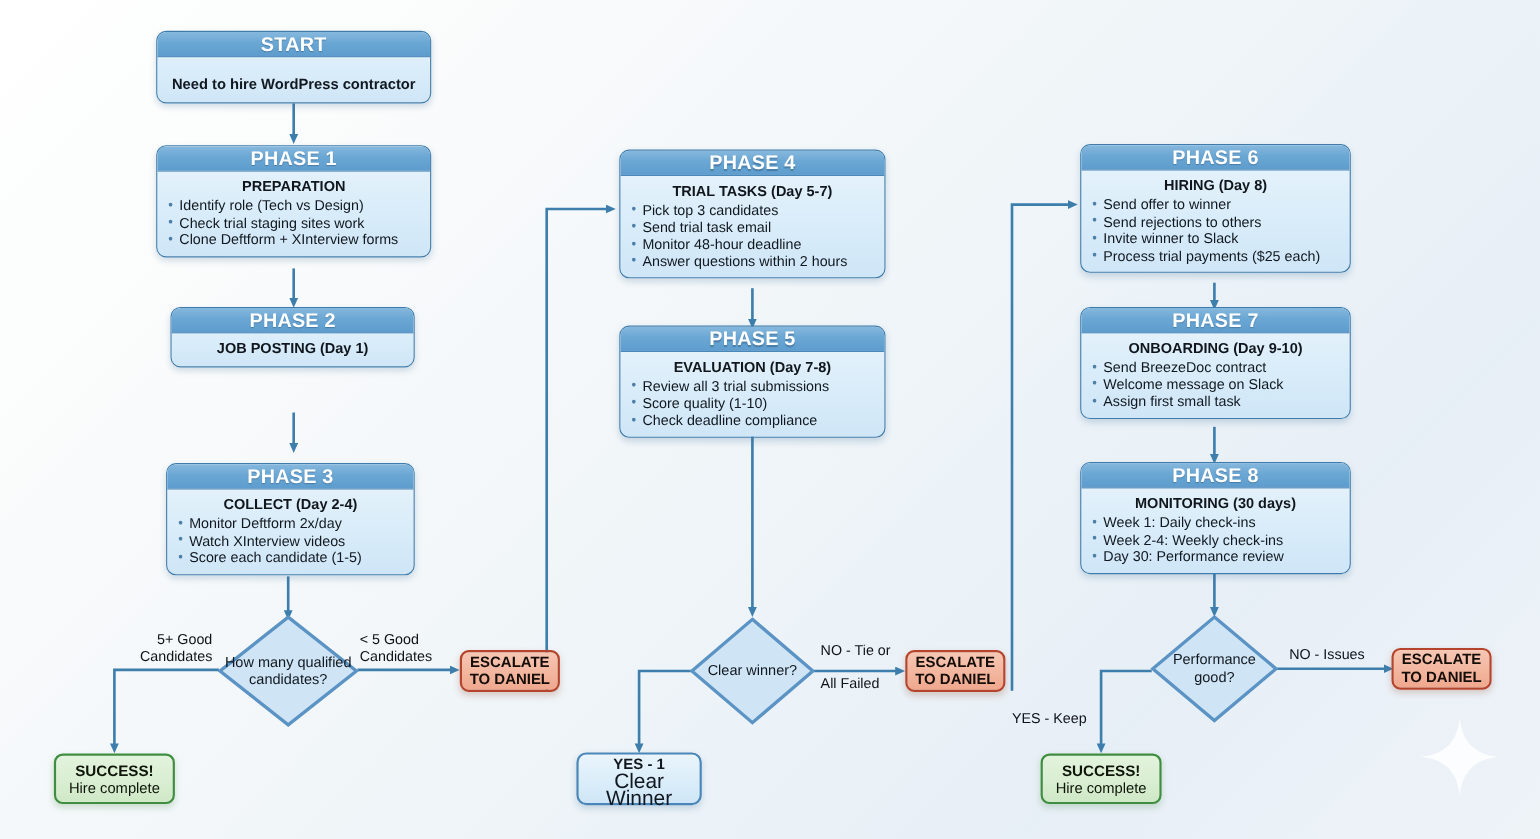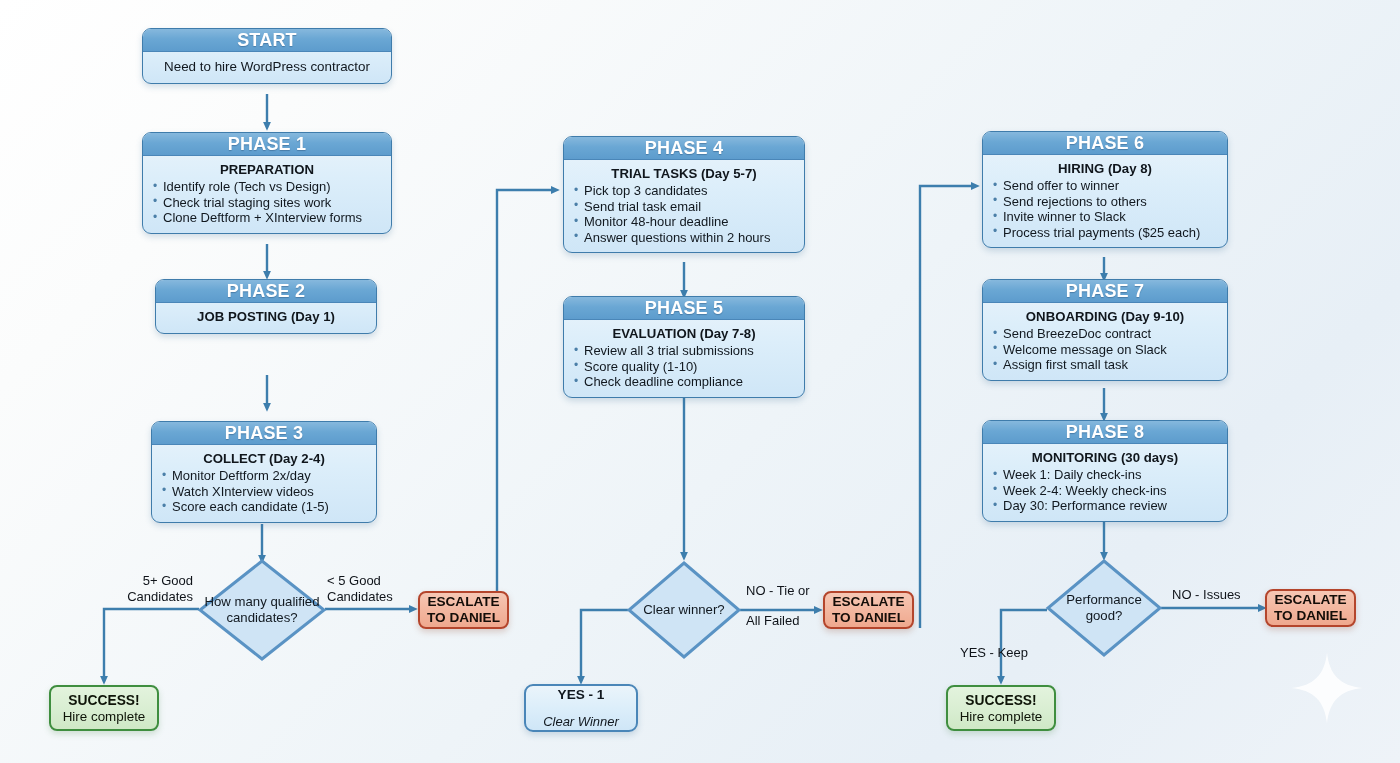--- a/index.html
+++ b/index.html
@@ -94,21 +94,22 @@
     content: "\2022";
     position: absolute;
     left: 1px;
     top: -0.5px;
     color: #4b7fa8;
     font-size: 12px;
   }
 
   
   .startbox .body {
-    padding: 7px 9px 9px 9px;
+    padding: 17px 9px 9px 9px;
+    font-weight: bold;
   }
   .startbox .line {
     text-align: center;
     font-size: 13.4px;
     color: #11181f;
   }
 
   
   .diamond {
     display: flex;
@@ -176,24 +177,23 @@
     box-shadow: 0 3px 6px rgba(60,110,150,0.22);
     justify-content: space-between;
   }
   .tbox.plain .t1 {
     font-weight: bold;
     font-size: 13.6px;
     line-height: 17px;
     color: #11181f;
   }
   .tbox.plain .t2 {
-    font-size: 13px;
+    font-size: 19px;
     line-height: 16px;
     color: #11181f;
-    font-style: italic;
   }
 
   
   .elabel {
     position: absolute;
     font-size: 13px;
     line-height: 15.5px;
     color: #0f1319;
     white-space: pre-line;
     text-align: center;
@@ -404,19 +404,19 @@
     <div class="t2">Clear Winner</div>
   </div>
 
   <div class="elabel right-al" style="left:85px; top:573px; width:108px;">5+ Good
 Candidates</div>
   <div class="elabel left-al" style="left:327px; top:573px; width:110px;">&lt; 5 Good
 Candidates</div>
   <div class="elabel left-al" style="left:746px; top:583px; width:90px;">NO - Tie or</div>
   <div class="elabel left-al" style="left:746px; top:613px; width:90px;">All Failed</div>
   <div class="elabel left-al" style="left:1172px; top:587px; width:95px;">NO - Issues</div>
-  <div class="elabel left-al" style="left:960px; top:645px; width:95px;">YES - Keep</div>
+  <div class="elabel left-al" style="left:920px; top:645px; width:95px;">YES - Keep</div>
 
 </div>
 
 <svg id="watermark" viewBox="0 0 100 100">
   <path d="M50 2 C53 32 68 47 98 50 C68 53 53 68 50 98 C47 68 32 53 2 50 C32 47 47 32 50 2 Z" fill="#ffffff" opacity="0.85"></path>
 </svg>
 
 </body></html>

